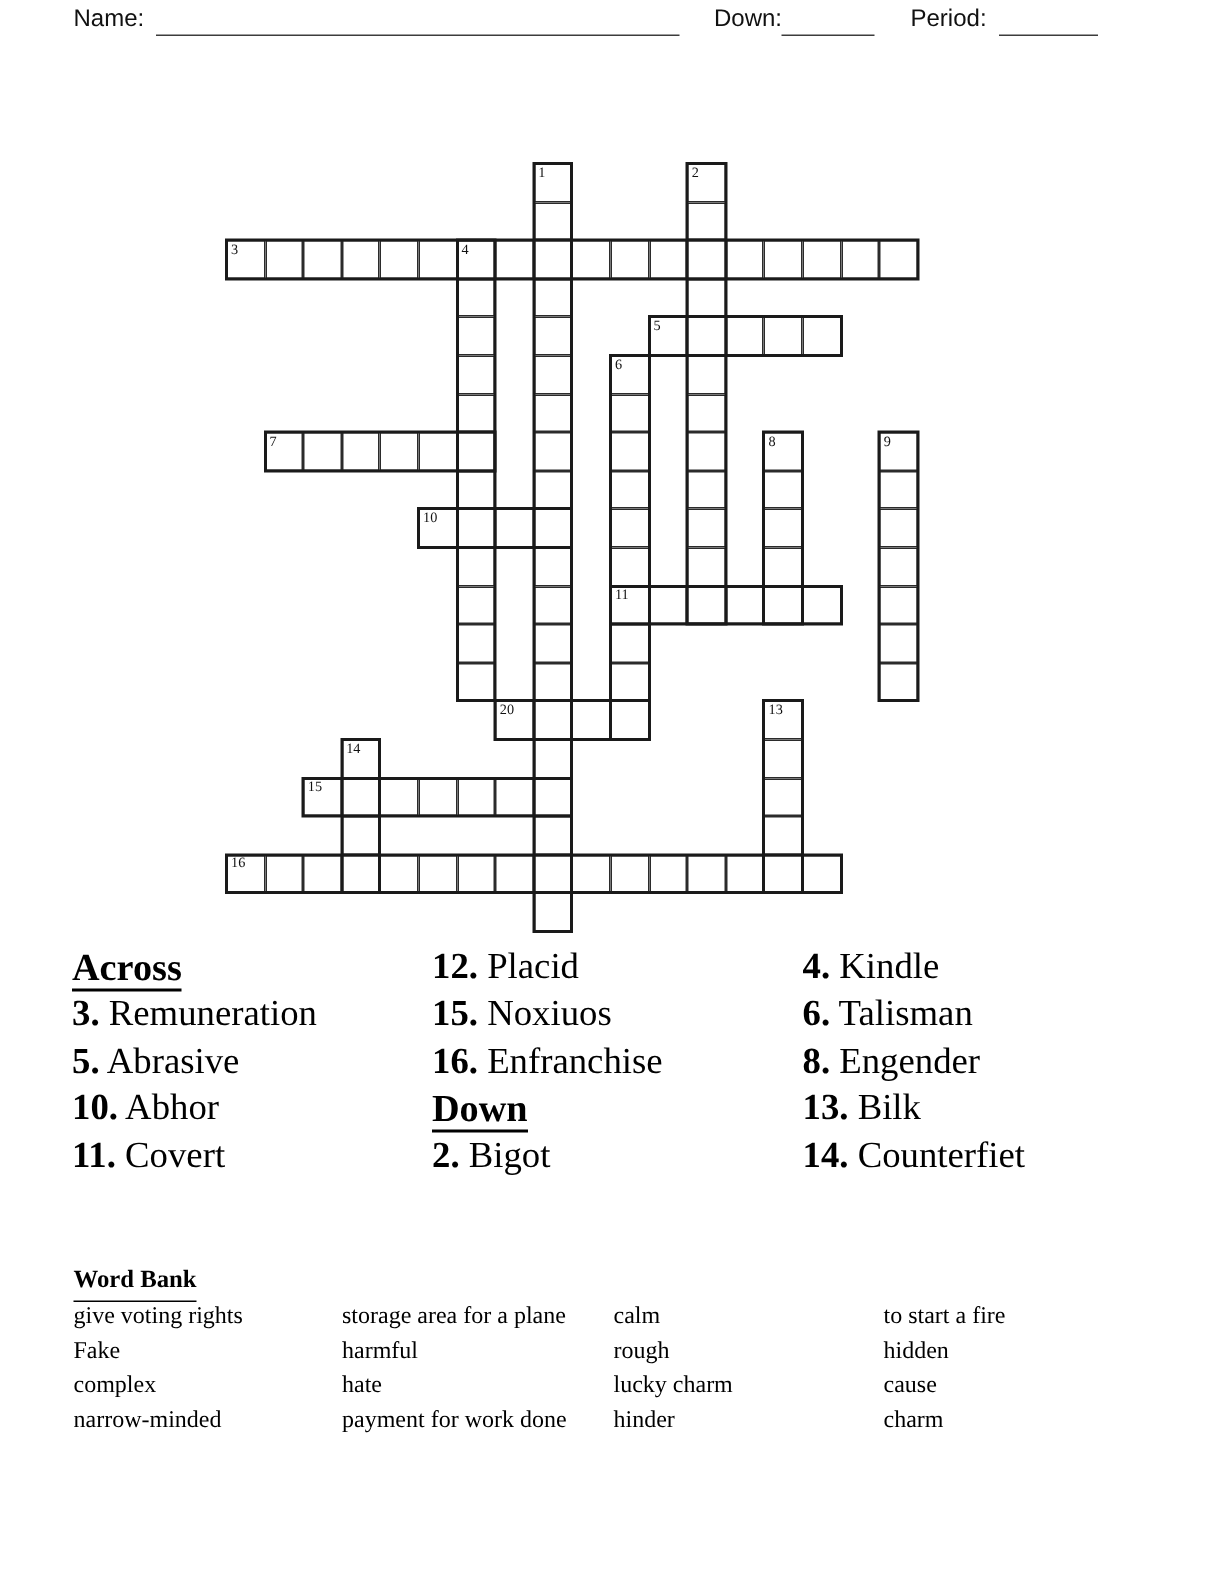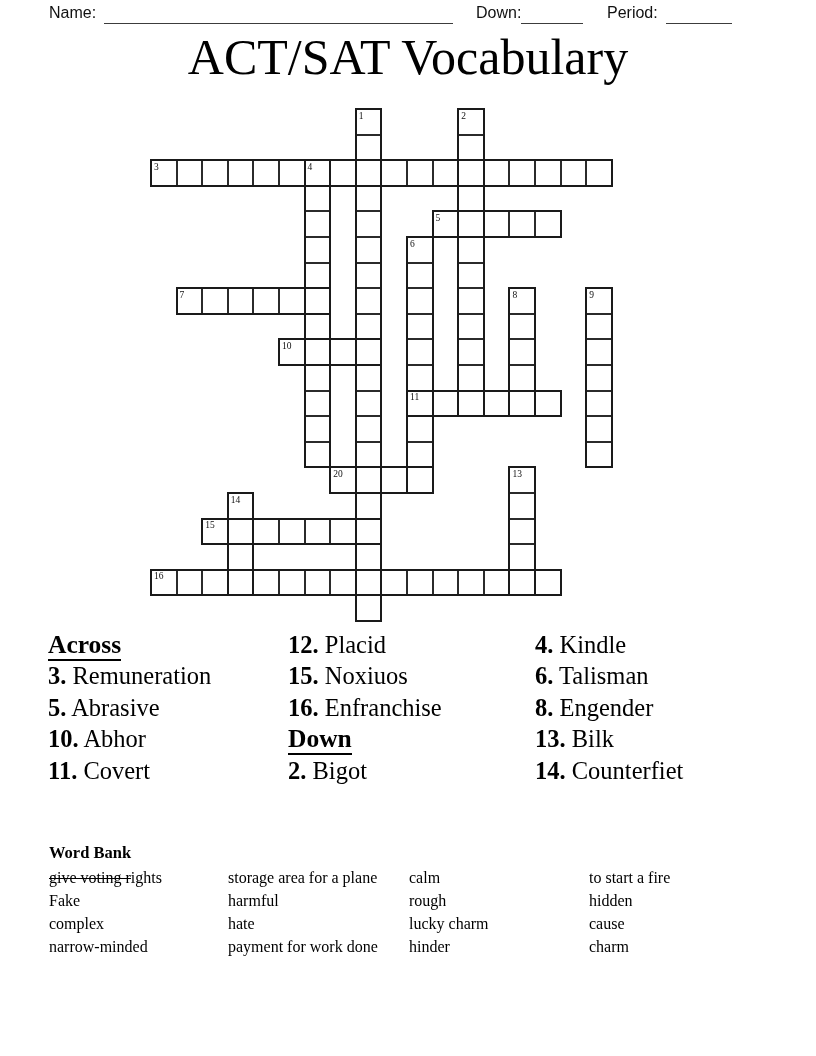--- a/index.html
+++ b/index.html
@@ -34,21 +34,21 @@
   .clue-col{position:absolute;top:629px;}
   .clue-col.c1{left:48px;}
   .clue-col.c2{left:288px;}
   .clue-col.c3{left:535px;}
   .clue-line{height:31.4px;line-height:31.4px;font-size:24.5px;white-space:nowrap;}
   .clue-line b{font-weight:700;}
   .clue-header span{font-weight:700;font-size:25.5px;border-bottom:2.5px solid #000;padding-bottom:0px;}
 
   
   .wb-title{position:absolute;left:49px;top:843px;font-size:16.5px;font-weight:700;}
-  .wb-title span{border-bottom:1.5px solid #000;padding-bottom:16px;}
+  .wb-title span{border-bottom:1.5px solid #000;padding-bottom:5px;}
   .wb-col{position:absolute;top:866px;}
   .wb-col.w1{left:49px;}
   .wb-col.w2{left:228px;}
   .wb-col.w3{left:409px;}
   .wb-col.w4{left:589px;}
   .wb-item{height:23px;line-height:23px;font-size:16px;white-space:nowrap;}
 </style>
 </head>
 <body>
 
@@ -56,21 +56,20 @@
 
   <span class="lbl lbl-name">Name:</span>
   <div class="blank blank-name"></div>
 
   <span class="lbl lbl-date">Down:</span>
   <div class="blank blank-date"></div>
 
   <span class="lbl lbl-period">Period:</span>
   <div class="blank blank-period"></div>
 
-  <h1 class="title">ACT/SAT Vocabulary</h1>
 
   <div class="grid">
       <div class="cell" style="left: 204.8px; top: 0px;">
         <span class="cellnum">1</span>
       </div>
       <div class="cell" style="left: 204.8px; top: 25.6px;"></div>
       <div class="cell" style="left: 204.8px; top: 51.2px;"></div>
       <div class="cell" style="left: 204.8px; top: 76.8px;"></div>
       <div class="cell" style="left: 204.8px; top: 102.4px;"></div>
       <div class="cell" style="left: 204.8px; top: 128px;"></div>

